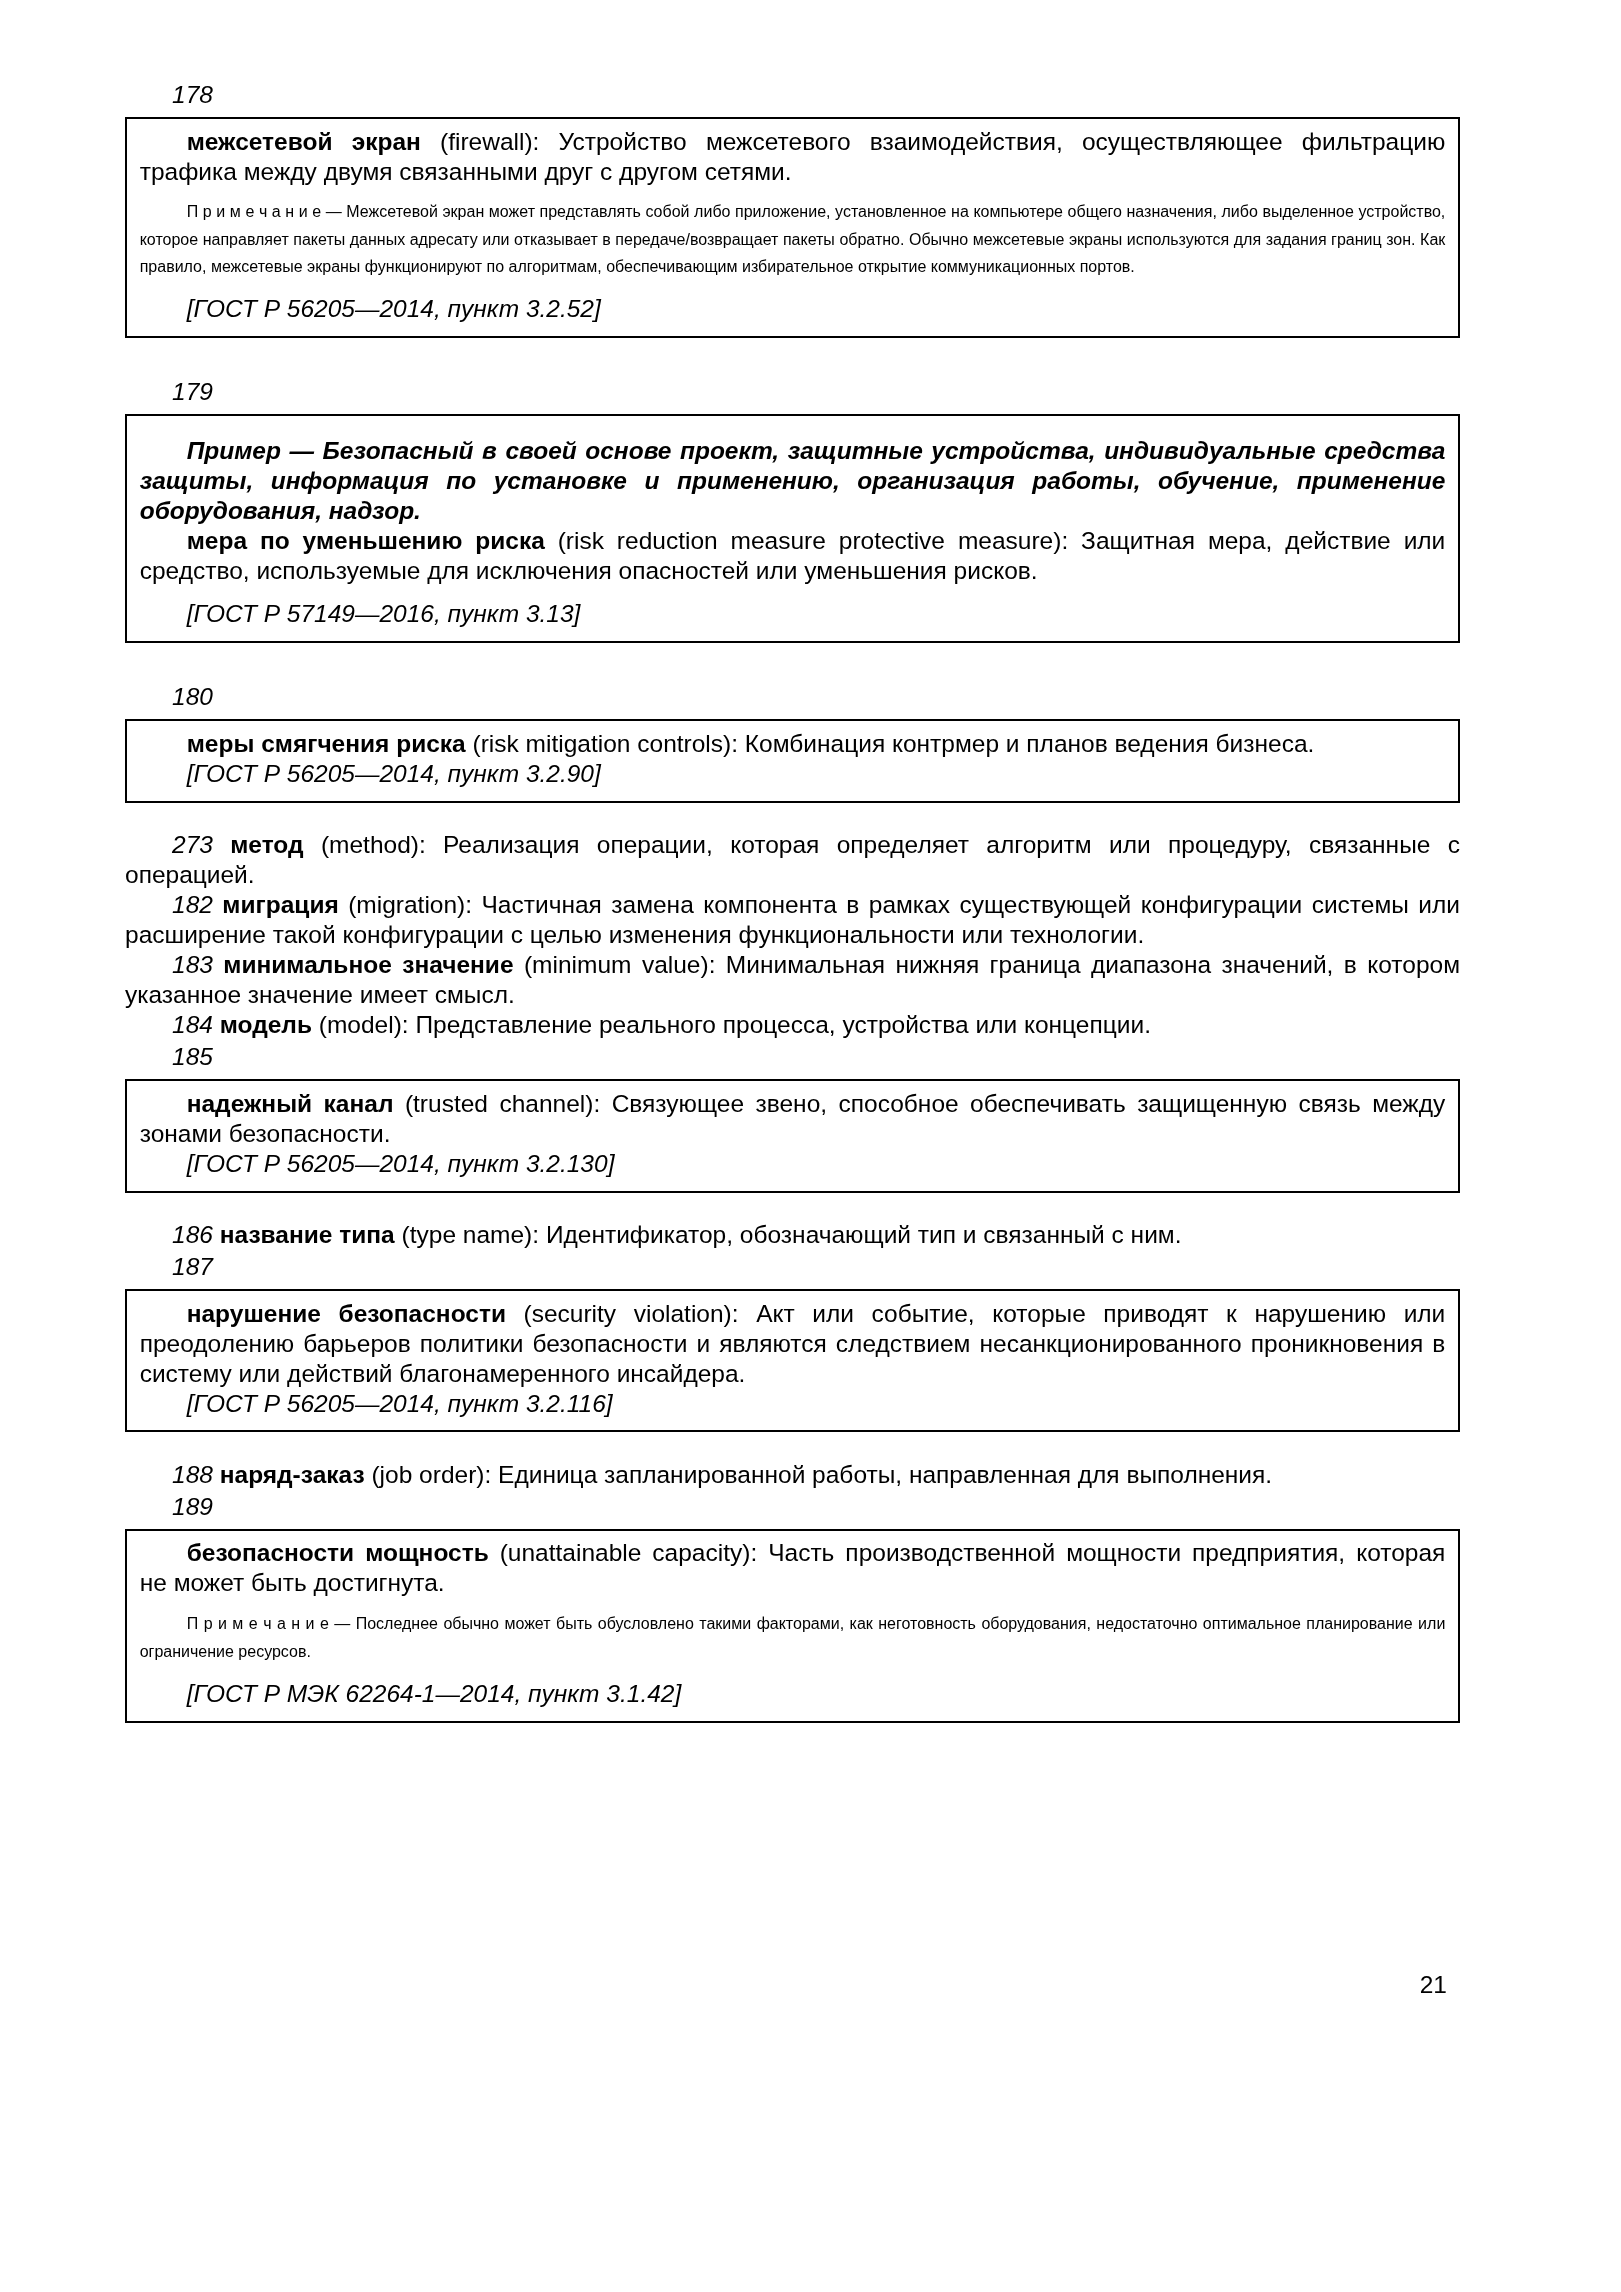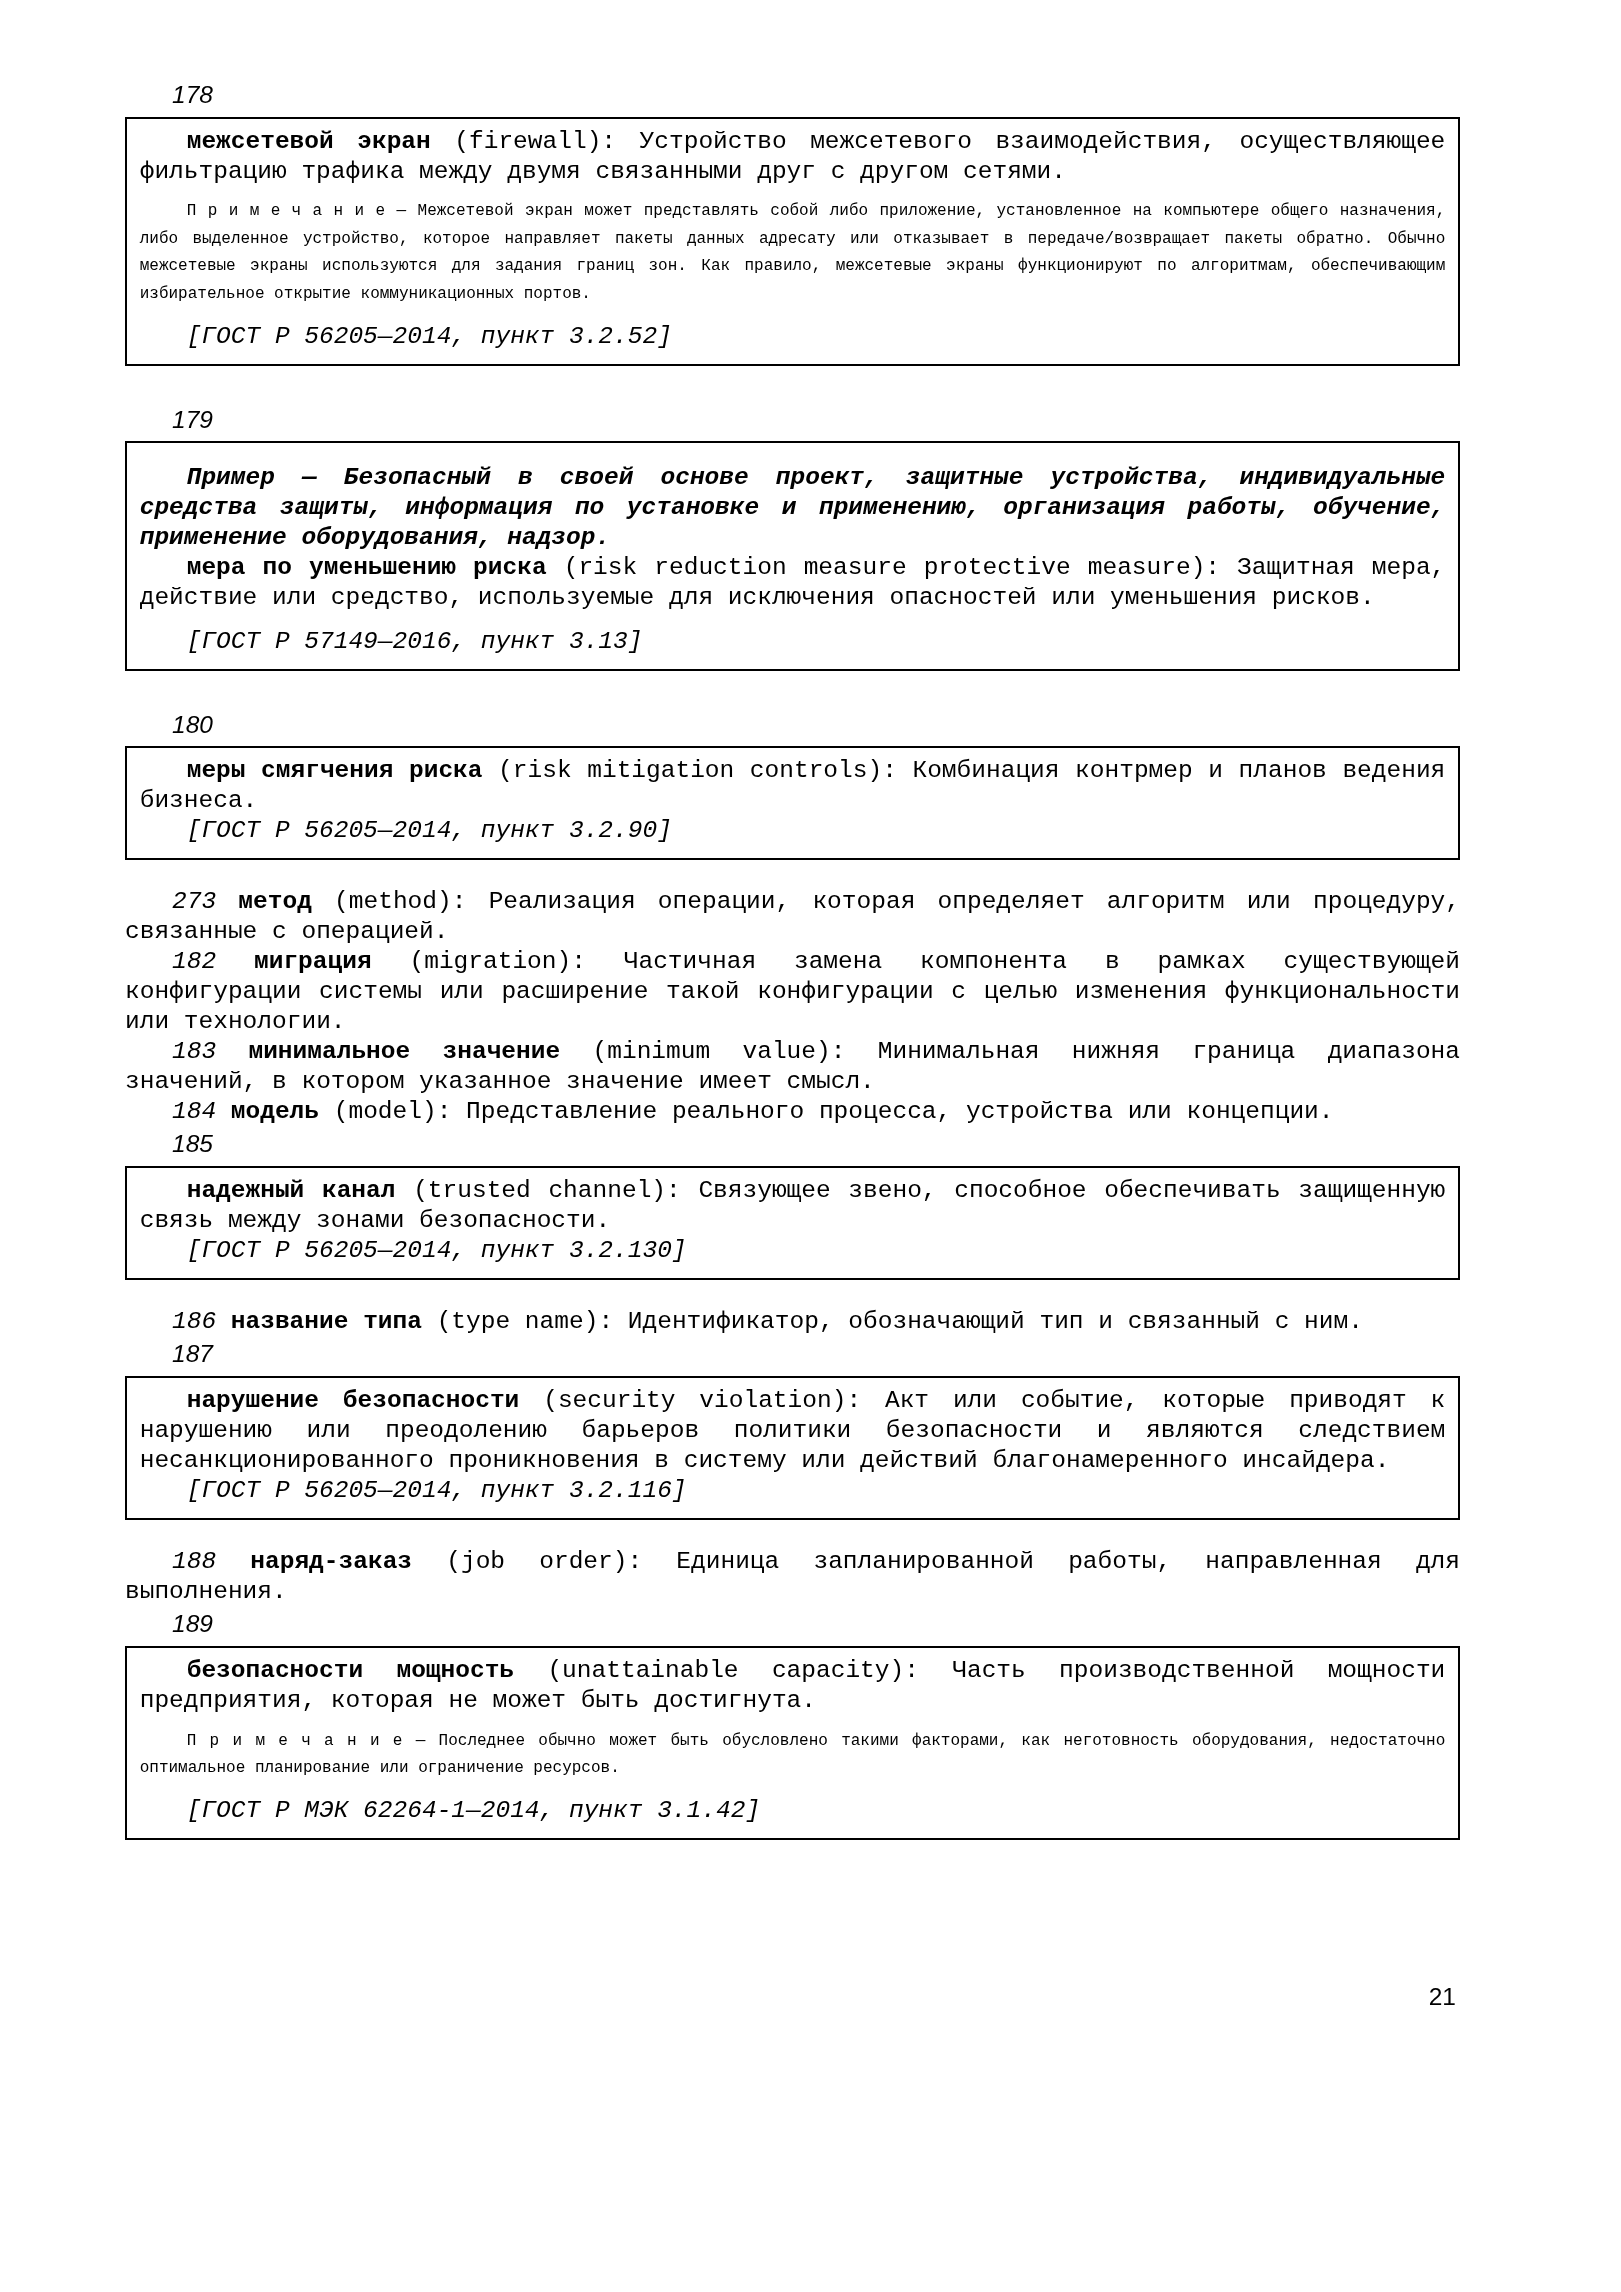--- a/index.html
+++ b/index.html
@@ -40,21 +40,20 @@
     border: 2px solid #000000;
     padding: 7.8px 12.7px 11.8px 12.7px;
   }
 
   .para {
     font-size: 24.5px;
     line-height: 30px;
     text-align: justify;
     text-indent: 47px;
     margin: 0;
-    font-family: Liberation Mono, monospace;
   }
   .note {
     font-size: 16px;
     line-height: 27.4px;
     margin-top: 11.8px;
   }
   .example {
     font-weight: 700;
     font-style: italic;
     margin-top: 11.8px;
@@ -66,24 +65,23 @@
   .citation.tight { margin-top: 0; }
 
   .gap-top { margin-top: 27.4px; }
 
   .num { font-style: italic; }
   .term { font-weight: 700; }
 
   .page-number {
     position: absolute;
     top: 1970px;
-    right: 165px;
+    right: 174px;
     font-size: 24.5px;
     line-height: 30px;
-    margin-top: 12px;
   }
 </style>
 </head>
 <body>
 
 <div class="page">
 
 
   <main>
 

